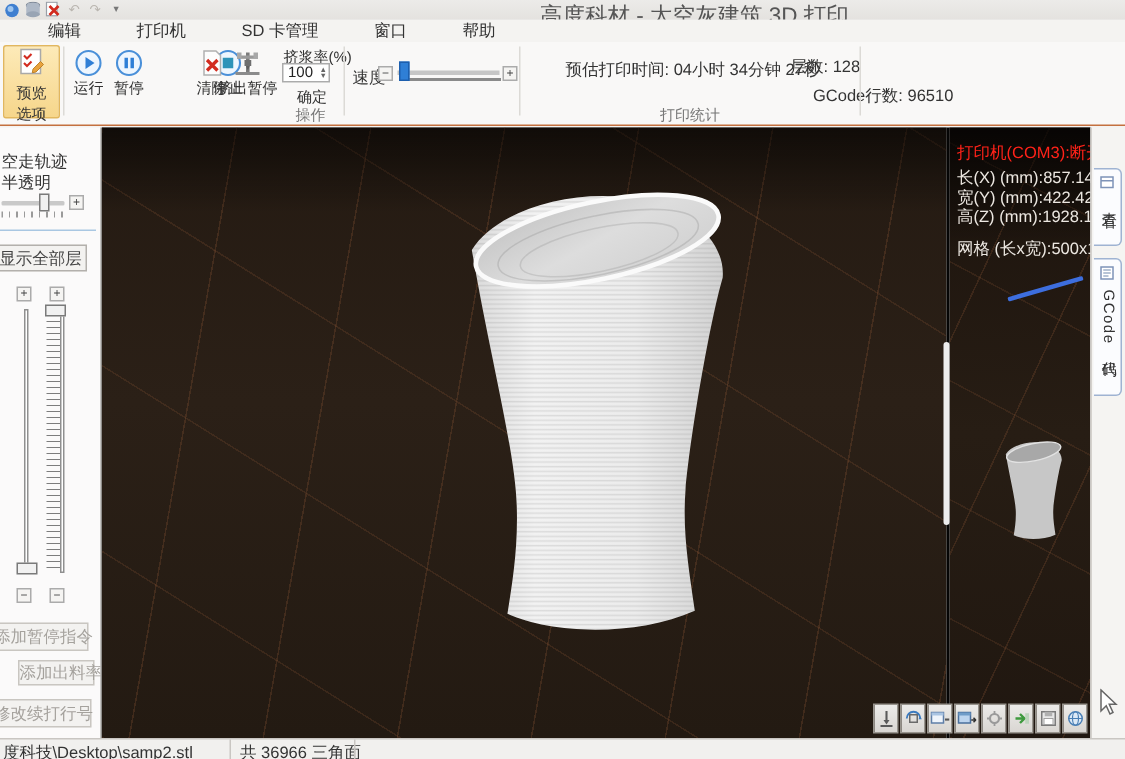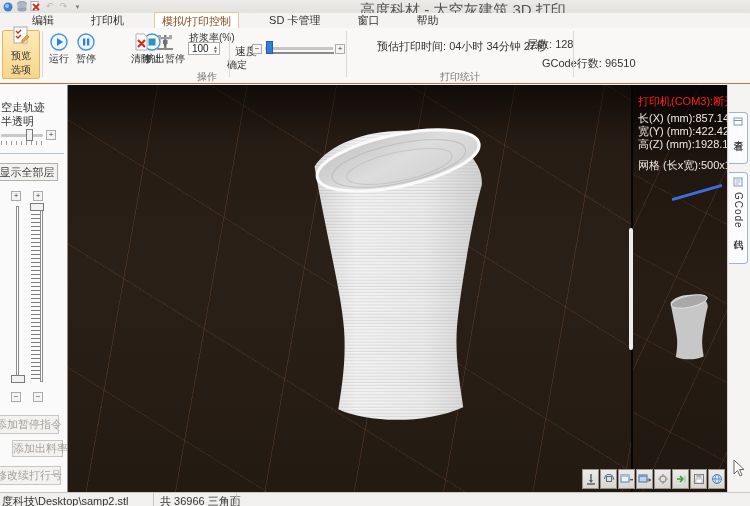--- a/index.html
+++ b/index.html
@@ -14,26 +14,26 @@
   
   .menubar{left:0;top:13px;width:750px;height:15px;background:#f4f3f1;display:flex;align-items:center;padding-left:2px;box-sizing:border-box;}
   .menu-item{padding:1px 7px;font-size:11px;color:#333;white-space:nowrap;margin-left:23px;}
   .menu-item.active{background:#fff;border:1px solid #e4c795;border-bottom:none;color:#8a4a17;}
   
   .ribbon{left:0;top:28px;width:750px;height:56px;background:#f9f8f7;border-bottom:1px solid #c4703f;box-sizing:border-box;}
   .rsep{position:absolute;top:3px;width:1px;height:46px;background:#dcdad6;}
   .rbtn{position:absolute;display:flex;flex-direction:column;align-items:center;gap:1px;width:28px;}
   .rbtn .lbl{font-size:10px;color:#333;white-space:nowrap;}
   .grouplbl{position:absolute;top:42px;font-size:10px;color:#777;text-align:center;}
-  .preview-btn{position:absolute;left:2px;top:2px;width:38px;height:49px;background:linear-gradient(#fdeab8,#f6d68b);border:1px solid #e2b75e;border-radius:2px;display:flex;flex-direction:column;align-items:center;justify-content:flex-end;gap:2px;box-sizing:border-box;}
+  .preview-btn{position:absolute;left:2px;top:2px;width:38px;height:49px;background:linear-gradient(#fdeab8,#f6d68b);border:1px solid #e2b75e;border-radius:2px;display:flex;flex-direction:column;align-items:center;justify-content:flex-start;gap:2px;box-sizing:border-box;}
   .preview-btn .lbl{font-size:10px;color:#333;}
   .spinner{position:absolute;left:188px;top:14px;width:32px;height:13px;border:1px solid #ababab;background:#fff;display:flex;align-items:center;box-sizing:border-box;}
   .spinner .val{flex:1;padding-left:3px;font-size:10px;}
   .spinner .arrows{display:flex;flex-direction:column;font-size:5px;line-height:4px;color:#666;padding-right:1px;}
-  .flatbtn{position:absolute;font-size:10px;color:#333;background:none;border:none;padding:0;margin-left:29px;}
+  .flatbtn{position:absolute;font-size:10px;color:#333;background:none;border:none;padding:0;}
   .sq{position:absolute;width:10px;height:10px;border:1px solid #ababab;background:#f5f4f2;font-size:8px;line-height:8px;text-align:center;box-sizing:border-box;color:#444;padding:0;}
   .stat{position:absolute;font-size:11px;color:#333;white-space:nowrap;}
   
   .sidebar{left:0;top:85px;width:68px;height:407px;background:#fbfafa;border-right:1px solid #8f8d8a;box-sizing:border-box;overflow:hidden;}
   .side-lbl{position:absolute;left:1px;font-size:11px;color:#333;white-space:nowrap;}
   .track-h{position:absolute;height:3px;background:#c9c9c9;border-radius:1px;}
   .ticks-h{position:absolute;height:4px;background:repeating-linear-gradient(90deg,#9a9a9a 0 1px,transparent 1px 5px);}
   .handle-h{position:absolute;width:7px;height:12px;background:#f1f1f1;border:1px solid #7a7a7a;box-sizing:border-box;}
   .sidesep{position:absolute;left:0;width:64px;height:1px;background:#a9c7e2;}
   .sbtn{position:absolute;background:#f3f2f0;border:1px solid #b3b0ac;font-size:11px;color:#444;white-space:nowrap;padding:0;}
@@ -100,21 +100,20 @@
       <span class="qicon" style="color:#bab6b0;">↶</span>
       <span class="qicon" style="color:#bab6b0;">↷</span>
       <span class="qicon" style="color:#777;font-size:7px;">▾</span>
     </div>
     <div class="abs title-text">高度科材 - 太空灰建筑 3D 打印</div>
   </div>
 
   <div class="abs menubar">
     <span class="menu-item">编辑</span>
     <span class="menu-item">打印机</span>
-    <span class="menu-item active">模拟/打印控制</span>
     <span class="menu-item">SD 卡管理</span>
     <span class="menu-item">窗口</span>
     <span class="menu-item">帮助</span>
   </div>
 
   <div class="abs ribbon">
 
     <button class="preview-btn">
       <span>
         <svg width="18" height="18">

